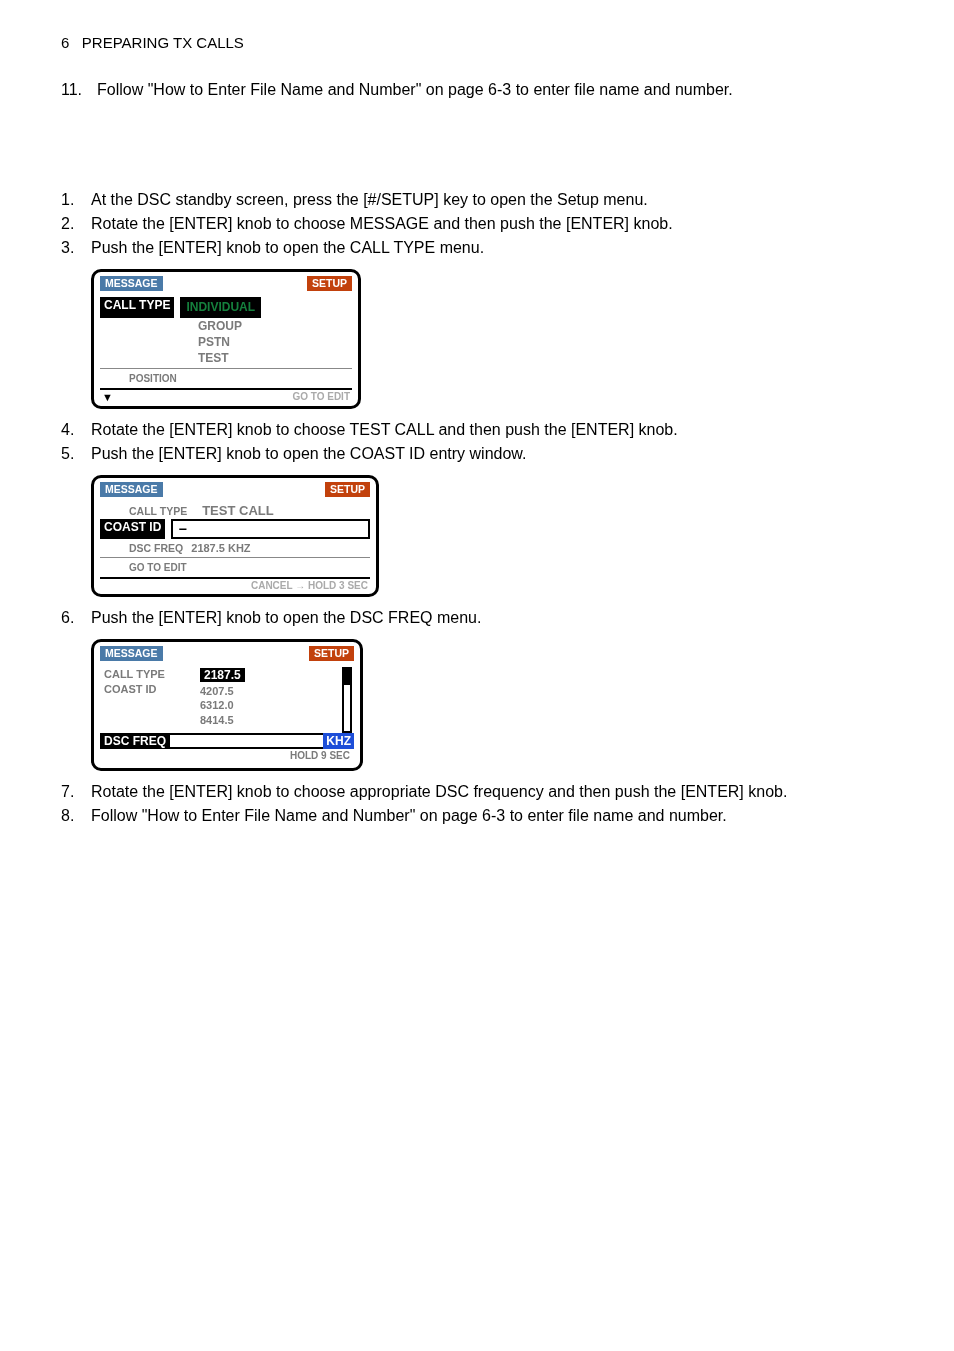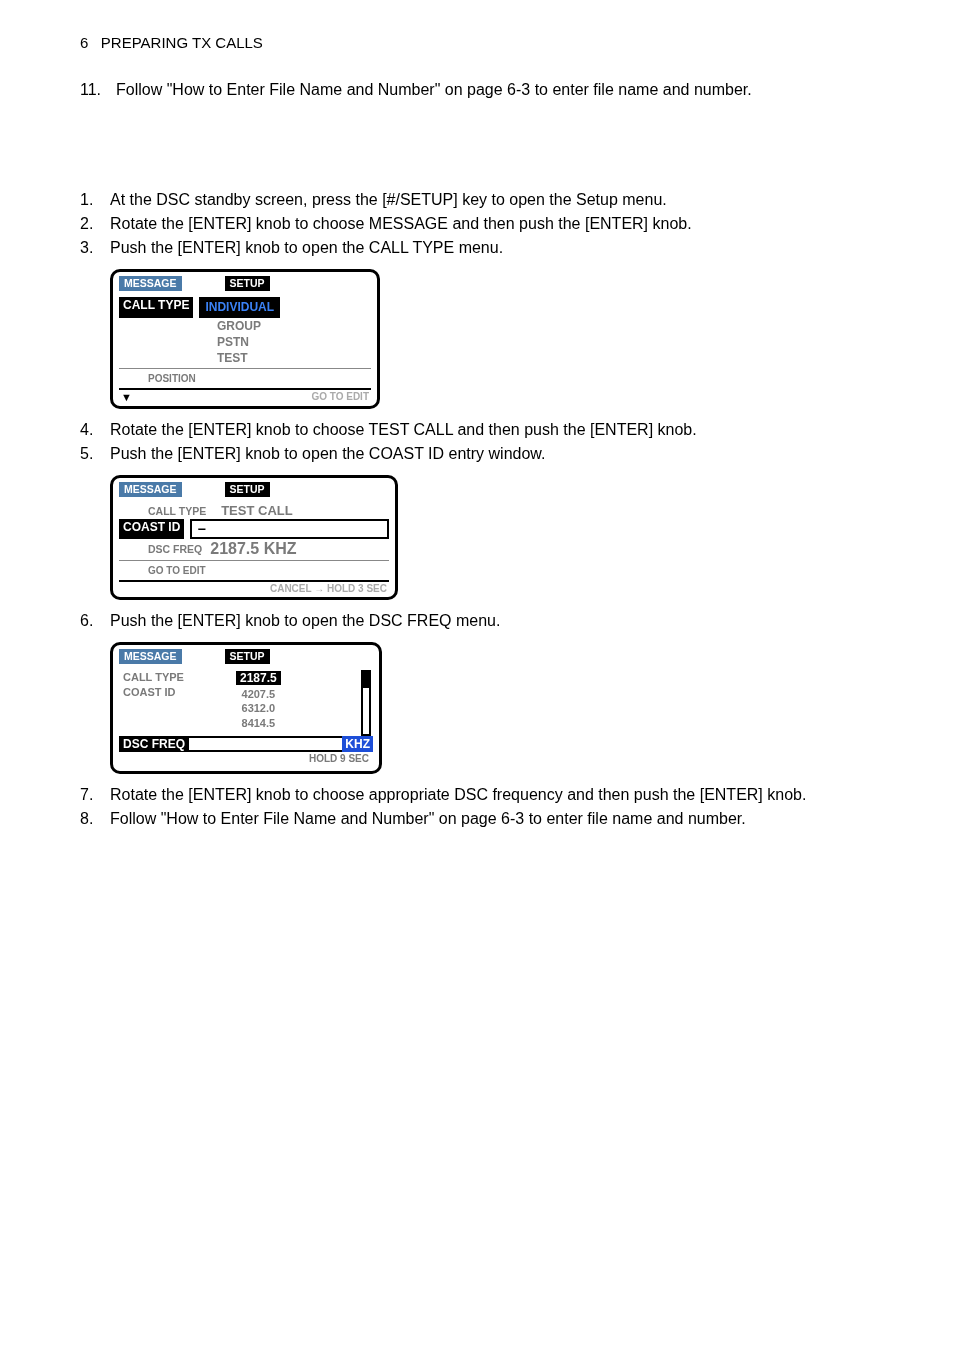--- a/index.html
+++ b/index.html
@@ -4,21 +4,21 @@
 <style>
   body {
     margin: 0;
     padding: 0;
     background: #ffffff;
     font-family: Arial, Helvetica, sans-serif;
     color: #000000;
     width: 954px;
   }
   .page {
-    padding: 34px 75px 40px 80px;
+    padding: 34px 75px 40px 61px;
     box-sizing: border-box;
   }
   .header-line {
     font-size: 15px;
     margin-bottom: 28px;
   }
   .ol-item {
     display: flex;
     font-size: 16px;
     line-height: 1.38;
@@ -50,32 +50,33 @@
     font-family: Arial, sans-serif;
     font-weight: bold;
     font-size: 13px;
     overflow: hidden;
   }
   .lcd-inner {
     padding: 4px 6px 2px 6px;
   }
   .lcd-titlebar {
     display: flex;
+    justify-content: space-between;
     margin-bottom: 6px;
     gap: 43px;
   }
   .bluebox {
     background: #4a7aa8;
     color: #fff;
     font-size: 10.5px;
     padding: 1px 5px;
     line-height: 1.25;
   }
   .bluebox-r {
-    background: #000000;
+    background: #c2410c;
     color: #fff;
     font-size: 10.5px;
     padding: 1px 5px;
     line-height: 1.25;
   }
   .lcd-row {
     display: flex;
     align-items: center;
     font-size: 12px;
     margin: 1px 0;
@@ -139,26 +140,26 @@
     position: absolute;
     left: 4px;
     top: 0;
     font-size: 11px;
     color: #7a7a7a;
     line-height: 1.35;
     width: 90px;
   }
   .freq-col-right {
     position: absolute;
-    left: 117px;
+    left: 100px;
     top: 0;
     font-size: 11px;
     color: #7a7a7a;
     line-height: 1.35;
-    text-align: center;
+    text-align: left;
   }
   .freq-highlight {
     background: #000;
     color: #fff;
     padding: 0 4px;
     font-weight: bold;
     font-size: 12px;
   }
   .scroll-track {
     position: absolute;
@@ -263,21 +264,21 @@
   <div class="lcd-wrap">
     <div class="lcd">
       <div class="lcd-inner">
         <div class="lcd-titlebar">
           <span class="bluebox">MESSAGE</span>
           <span class="bluebox-r">SETUP</span>
         </div>
         <div class="inv-row">
           <span class="inv-label">CALL  TYPE</span>
           <span style="width:6px"></span>
-          <span class="field-box inv-label" style="background:#000;color:#3b82f6;border-color:#000;text-align:center;">INDIVIDUAL</span>
+          <span class="field-box inv-label" style="background:#000;color:#15803d;border-color:#000;text-align:center;">INDIVIDUAL</span>
         </div>
         <div class="lcd-row">
             <span class="grayval" style="margin-left:98px">GROUP</span>
           </div>
         <div class="lcd-row">
             <span class="grayval" style="margin-left:98px">PSTN</span>
           </div>
         <div class="lcd-row">
             <span class="grayval" style="margin-left:98px">TEST</span>
           </div>
@@ -315,21 +316,21 @@
           <span class="grayval" style="font-size:13px;margin-left:15px">TEST CALL</span>
         </div>
         <div class="coast-row">
           <span class="inv-label">COAST ID</span>
           <div class="entry">
             <span class="cursor">–</span>
           </div>
         </div>
         <div class="lcd-row">
           <span class="grayval" style="font-size:10.5px">DSC FREQ</span>
-          <span class="grayval" style="font-size:16px;margin-left:8px">2187.5 KHZ</span>
+          <span class="grayval" style="font-size:11px;margin-left:8px">2187.5 KHZ</span>
         </div>
         <div class="divider"></div>
         <div class="lcd-row">
             <span class="grayval" style="font-size:10px">GO TO EDIT</span>
           </div>
         <div class="divider-thick"></div>
         <div class="lcd-footer" style="justify-content:flex-end">
           <span style="color:#aaa">CANCEL → HOLD 3 SEC</span>
         </div>
       </div>

